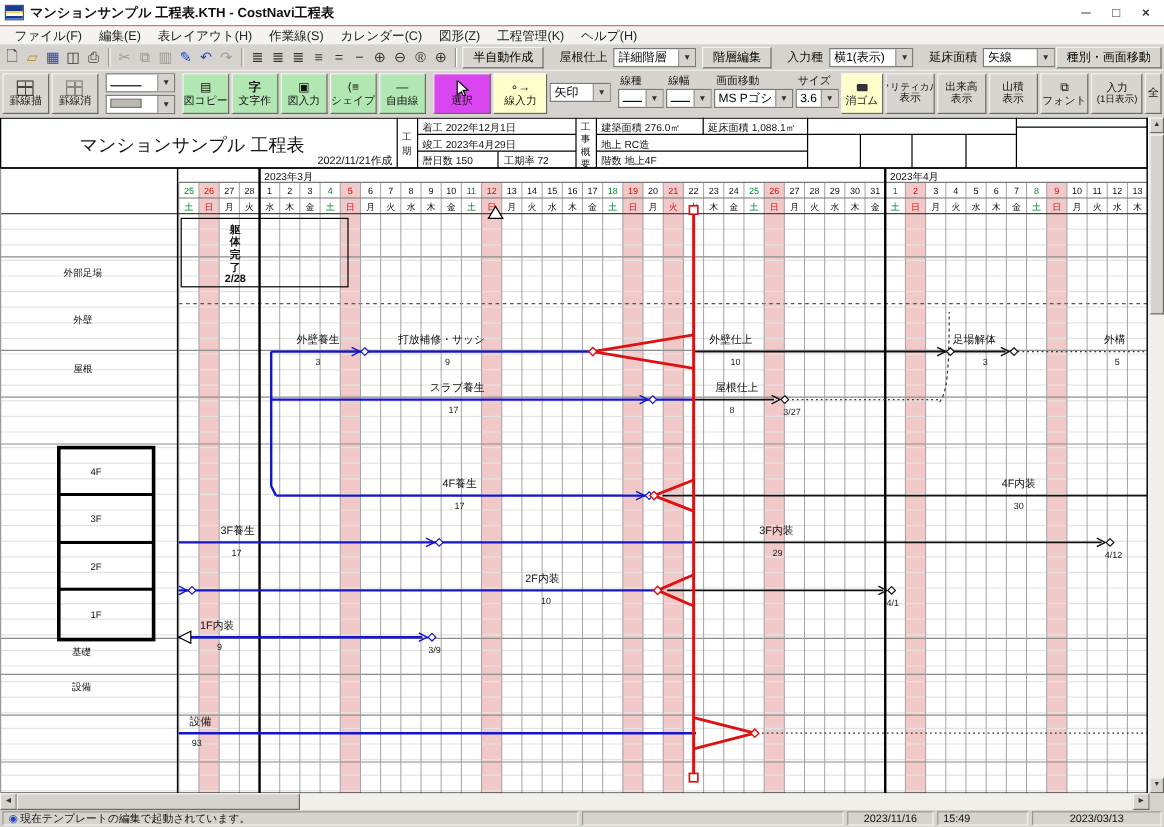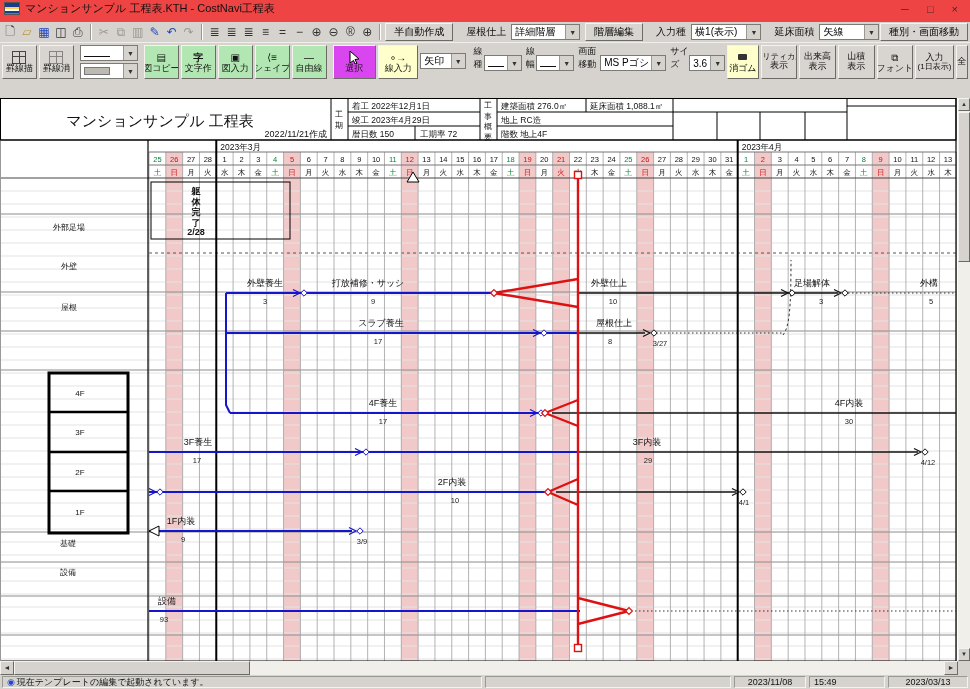--- a/index.html
+++ b/index.html
@@ -1,21 +1,21 @@
 <!DOCTYPE html>
 <html><head>
 <meta charset="utf-8">
 <style>
   * { margin:0; padding:0; box-sizing:border-box; }
   html,body { width:970px; height:689px; overflow:hidden; background:#d6d3ce;
     font-family:"Liberation Sans","DejaVu Sans",sans-serif; }
   #app { position:relative; width:970px; height:689px; background:#d6d3ce; }
 
   
-  .titlebar { height:22px; background:#ef4444; display:flex; align-items:center; padding:0 4px; border-bottom:5px solid #ef4444; }
+  .titlebar { height:22px; background:#ffffff; display:flex; align-items:center; padding:0 4px; border-bottom:1px solid #ef4444;font-weight:bold; }
   .appicon { width:16px; height:13px; margin-right:5px;
     background:linear-gradient(180deg,#1a3c8c 0 4px,#ffd34d 4px 6px,#ffffff 6px 8px,#1a3c8c 8px 10px,#4d7dd9 10px 13px); border:1px solid #555; }
   .titletext { font-size:11px; color:#111; flex:1; }
   .winbtns { display:flex; gap:18px; padding-right:8px; color:#333; font-size:11px; }
   .winbtns span { cursor:default; }
 
   
   .menubar { height:16px; background:#f4f3f1; display:flex; align-items:center; gap:2px; padding:0 6px; border-bottom:1px solid #cfcdc8; }
   .menubar span { font-size:10.5px; color:#222; padding:0 6px; }
 
@@ -37,21 +37,21 @@
   .tb2 { height:40px; display:flex; align-items:flex-start; gap:2px; padding:2px 2px 0 2px; background:#d6d3ce; border-top:1px solid #efeeea; }
   .big { height:34px; display:flex; flex-direction:column; align-items:center; justify-content:center;
     background:#d8d5d0; border:1px solid; border-color:#f4f3f0 #6c6a65 #6c6a65 #f4f3f0; font-size:9px; color:#111; line-height:1.1; white-space:nowrap; overflow:hidden; }
   .green { background:#b2e6b2; }
   .yellow { background:#d946ef; }
   .paleyellow { background:#ffffcc; }
   .big .ico { font-size:10px; height:13px; display:flex; align-items:center; }
   .gridico { width:14px; height:10px; border:1px solid #444;
     background:linear-gradient(#0000 0 4px,#444 4px 5px,#0000 5px 10px),linear-gradient(90deg,#0000 0 6px,#444 6px 7px,#0000 7px 14px); }
   .stack2 { display:flex; flex-direction:column; gap:2px; }
-  .labcombo { display:flex; flex-direction:row; align-items:flex-end; }
+  .labcombo { display:flex; flex-direction:column; align-items:flex-start; }
   .labcombo .l { font-size:9px; color:#111; padding-left:2px; }
   .hline { display:inline-block; width:26px; height:1px; background:#111; }
 
   
   #workspace { position:absolute; top:98px; left:0; width:958px; height:563px; background:#fff; }
   #vscroll { position:absolute; top:98px; right:0; width:12px; height:563px; background:#f1efe9; }
   .sbtn { position:absolute; left:0; width:12px; height:13px; background:#d6d3ce;
     border:1px solid; border-color:#f4f3f0 #6c6a65 #6c6a65 #f4f3f0; font-size:6px; color:#333; text-align:center; line-height:11px; }
   #vthumb { position:absolute; left:0; top:14px; width:12px; height:150px; background:#d6d3ce;
     border:1px solid; border-color:#f4f3f0 #6c6a65 #6c6a65 #f4f3f0; }
@@ -91,20 +91,30 @@
   <div class="titlebar">
     <div class="appicon"></div>
     <div class="titletext">マンションサンプル 工程表.KTH - CostNavi工程表</div>
     <div class="winbtns">
       <span>─</span>
       <span>□</span>
       <span>×</span>
     </div>
   </div>
 
+  <div class="menubar">
+    <span>ファイル(F)</span>
+    <span>編集(E)</span>
+    <span>表レイアウト(H)</span>
+    <span>作業線(S)</span>
+    <span>カレンダー(C)</span>
+    <span>図形(Z)</span>
+    <span>工程管理(K)</span>
+    <span>ヘルプ(H)</span>
+  </div>
 
   <div class="tb1">
     <div class="tbtn">🗋</div>
     <div class="tbtn" style="color:#b8963c;">▱</div>
     <div class="tbtn blue">▦</div>
     <div class="tbtn">◫</div>
     <div class="tbtn">⎙</div>
     <div class="sep"></div>
     <div class="tbtn gray">✂</div>
     <div class="tbtn gray">⧉</div>
@@ -647,17 +657,17 @@
     <div class="hbtn" style="right:0">►</div>
   </div>
   <div id="corner"></div>
 
   <div class="statusbar">
     <div class="spanel" style="width:480px">
       <span class="radio">◉</span>
       <span>現在テンプレートの編集で起動されています。</span>
     </div>
     <div class="spanel" style="flex:1"></div>
-    <div class="spanel" style="width:72px;justify-content:center">2023/11/08</div>
+    <div class="spanel" style="width:72px;justify-content:center">2023/11/16</div>
     <div class="spanel" style="width:76px">15:49</div>
-    <div class="spanel" style="width:80px;justify-content:center">2023/03/13</div>
+    <div class="spanel" style="width:108px;justify-content:center">2023/03/13</div>
   </div>
 </div>
 
 </body></html>

